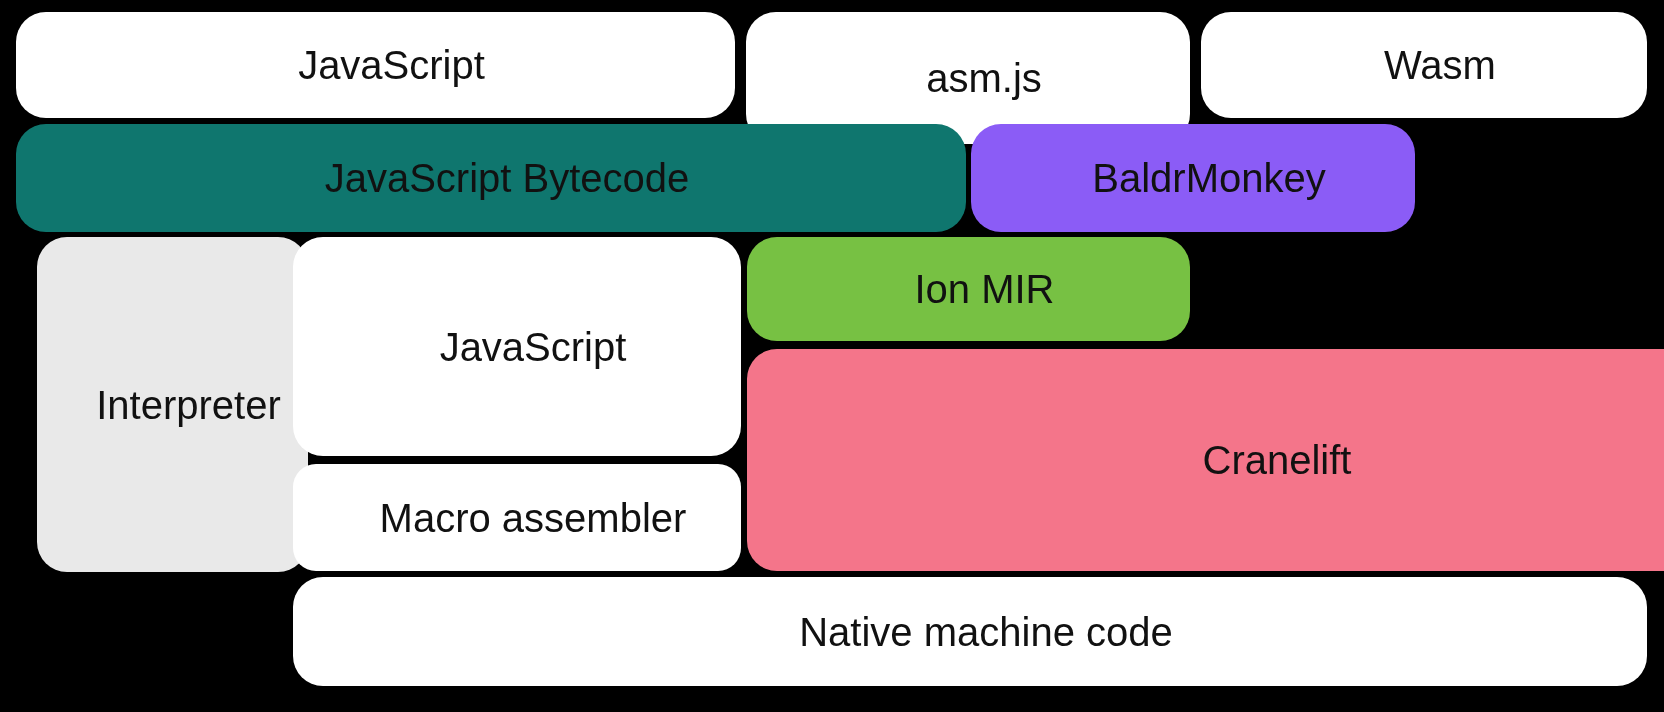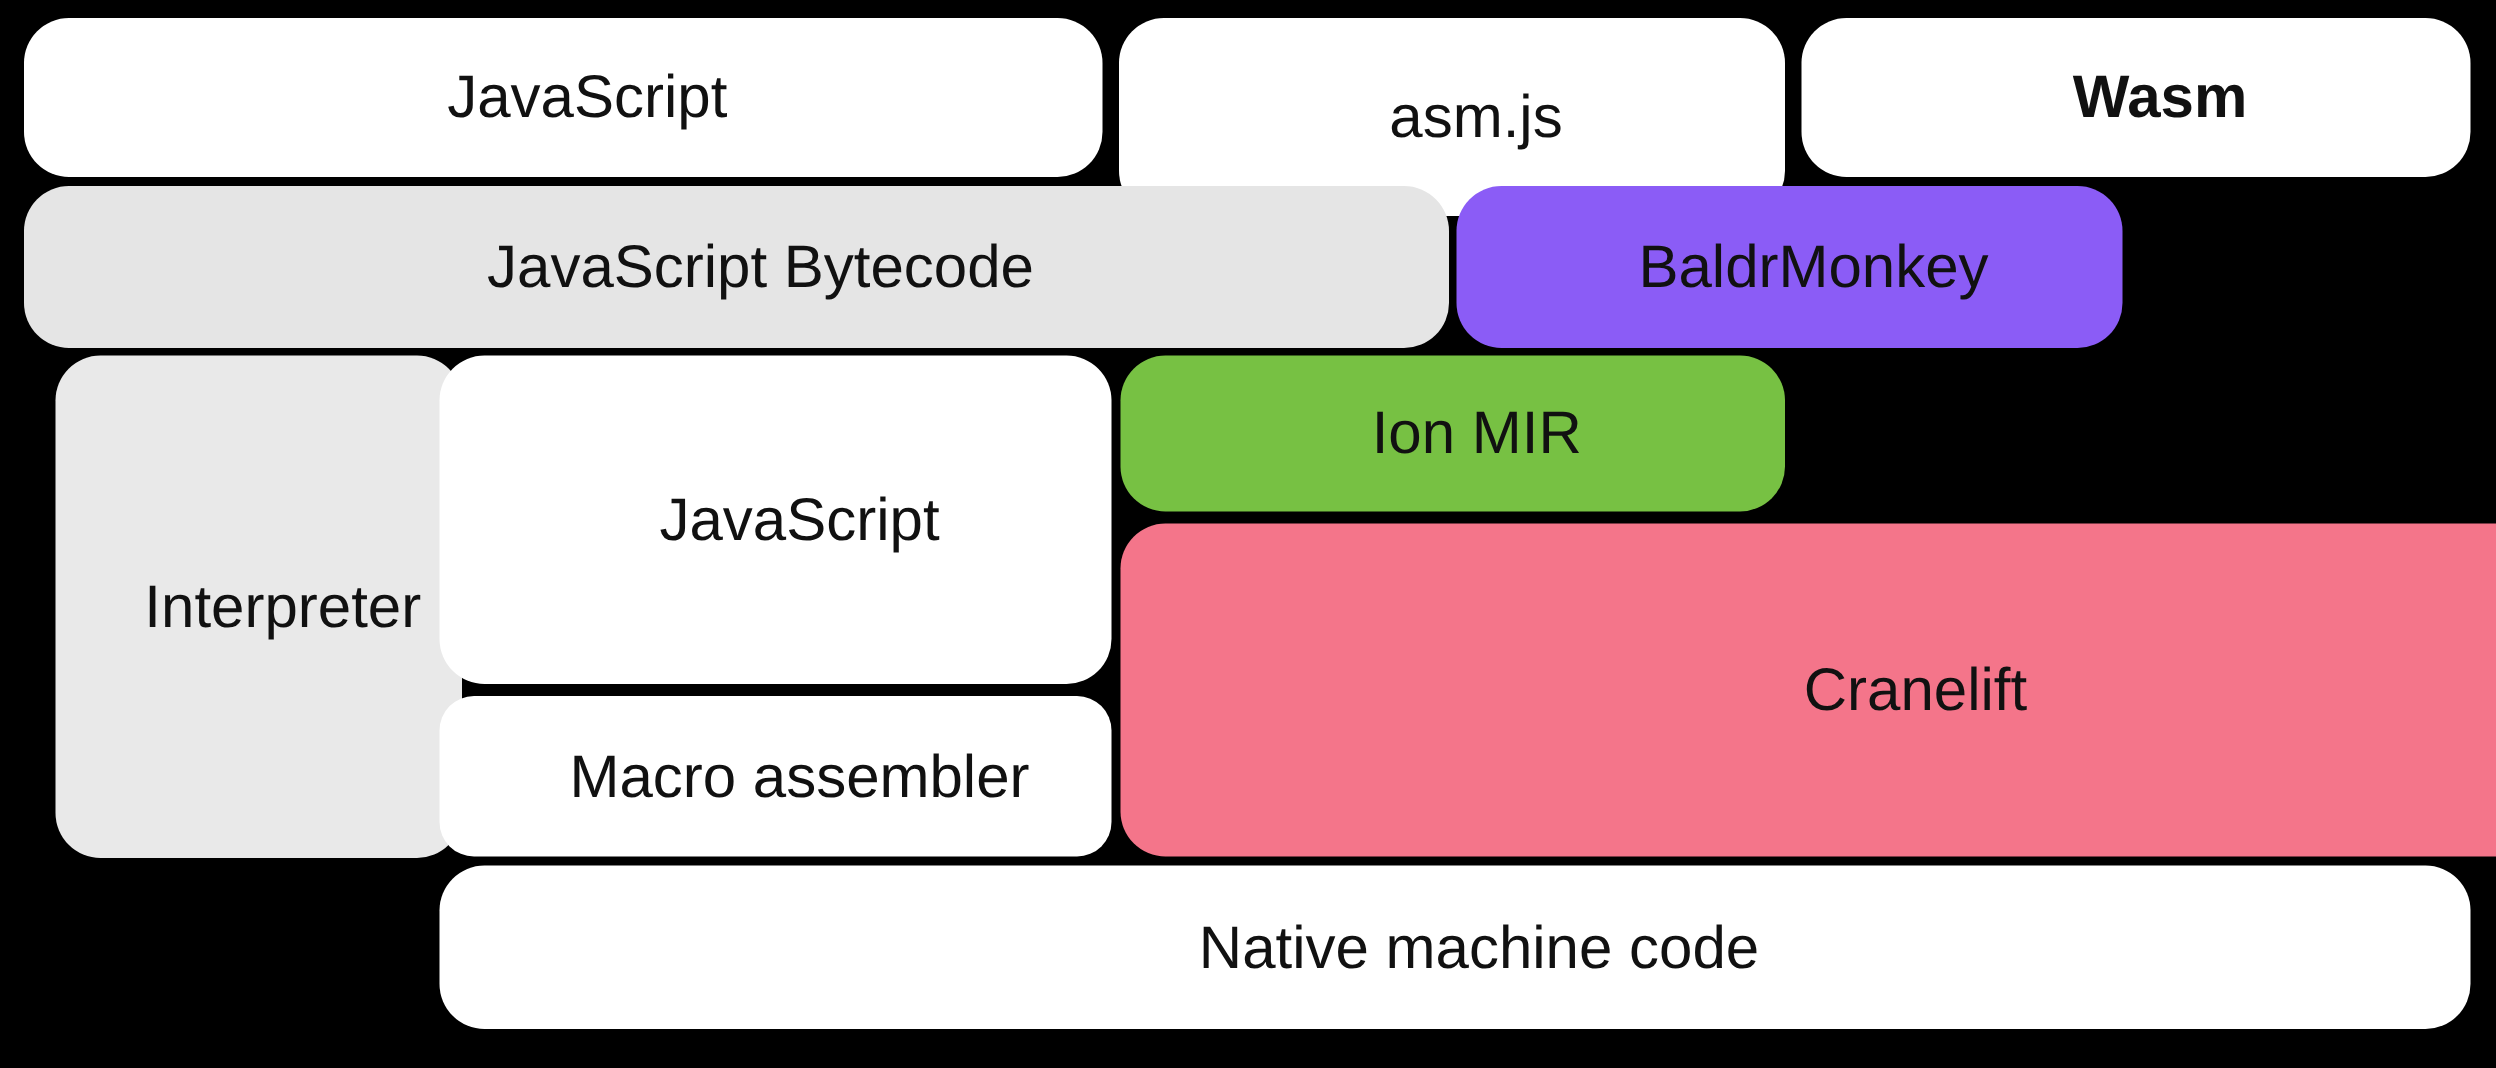--- a/index.html
+++ b/index.html
@@ -26,21 +26,21 @@
     color: #111111;
     font-size: 40px;
     line-height: 1.35;
     background: #ffffff;
     box-sizing: border-box;
     padding-left: 32px;
   }
   
   .b-javascript          { left: 16px;   top: 12px;  width: 719px;  height: 106px; }
   .b-asmjs               { left: 746px;  top: 12px;  width: 444px;  height: 132px; }
-  .b-wasm                { left: 1201px; top: 12px;  width: 446px;  height: 106px; font-weight: bold; }
+  .b-wasm                { left: 1201px; top: 12px;  width: 446px;  height: 106px; }
   .b-javascript-bytecode { left: 16px;   top: 124px; width: 950px;  height: 108px; }
   .b-baldrmonkey         { left: 971px;  top: 124px; width: 444px;  height: 108px; }
   .b-interpreter         { left: 16px;   top: 237px; width: 271px;  height: 335px; margin-left: 21px; }
   .b-javascript-baseline { left: 293px;  top: 237px; width: 448px;  height: 219px; }
   .b-ion-mir             { left: 747px;  top: 237px; width: 443px;  height: 104px; }
   .b-cranelift           { left: 747px;  top: 349px; width: 1028px;  height: 222px; }
   .b-macro-assembler     { left: 293px;  top: 464px; width: 448px;  height: 107px; border-radius: 23px; }
   .b-native-machine-code { left: 293px;  top: 577px; width: 1354px; height: 109px; }
 </style>
 </head>
@@ -53,21 +53,21 @@
   </div>
 
   <div class="block b-asmjs" style="background: rgb(255, 255, 255);">
     <span>asm.js</span>
   </div>
 
   <div class="block b-wasm" style="background: rgb(255, 255, 255);">
     <span>Wasm</span>
   </div>
 
-  <div class="block b-javascript-bytecode" style="background: #e5e5e5;">
+  <div class="block b-javascript-bytecode" style="background: #0f766e;">
     <span>JavaScript Bytecode</span>
   </div>
 
   <div class="block b-baldrmonkey" style="background: #8b5cf6;">
     <span>BaldrMonkey</span>
   </div>
 
   <div class="block b-interpreter" style="background: rgb(233, 233, 233);">
     <span>Interpreter</span>
   </div>

